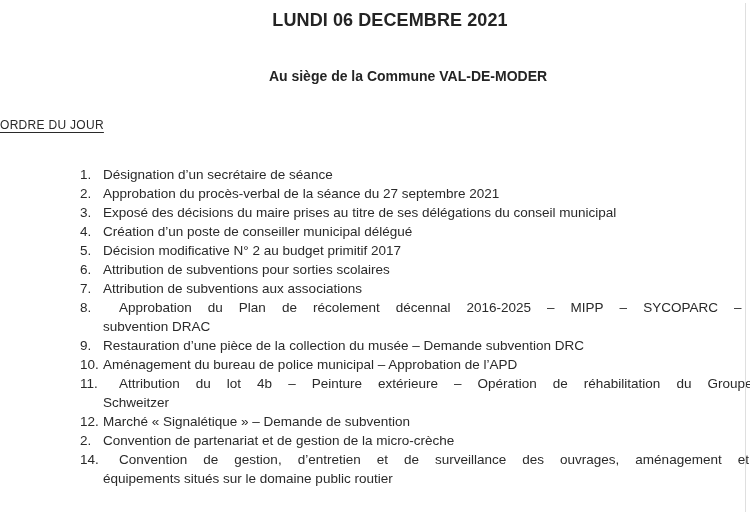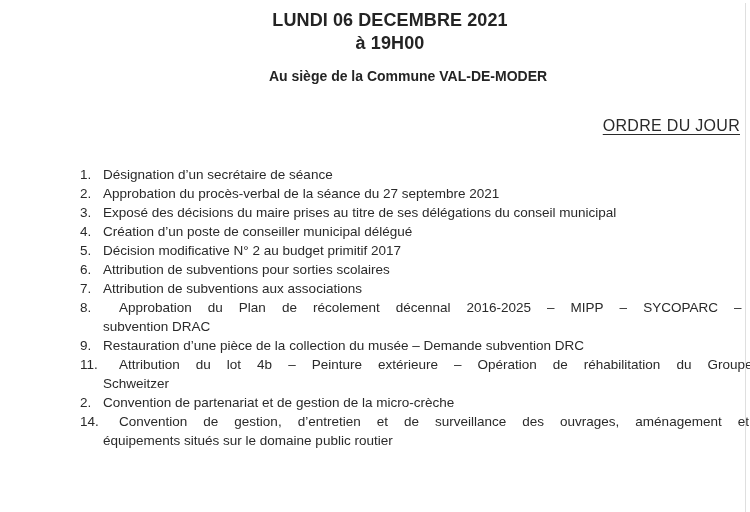--- a/index.html
+++ b/index.html
@@ -28,22 +28,22 @@
     top: 68px; left: 48px; width: 720px;
     text-align: center;
     font-size: 14px;
     font-weight: bold;
     line-height: 17px;
     color: #242424;
   }
   .agenda-heading-wrap {
     position: absolute;
     top: 116px; left: 0; width: 740px;
-    text-align: right;
-    font-size: 16px;
+    text-align: left;
+    font-size: 12px;
     line-height: 19px;
     color: #2a2a2a;
   }
   .agenda-heading-wrap .underline {
     text-decoration: underline;
     text-underline-offset: 3px;
     letter-spacing: 0.3px;
   }
   .agenda-list {
     position: absolute;
@@ -68,21 +68,20 @@
     background: #dfdfdf;
   }
 </style>
 </head>
 <body>
 
 <div class="page">
 
   <div class="title-block">
     <div>LUNDI 06 DECEMBRE 2021</div>
-    <div>à 19H00</div>
   </div>
 
   <div class="venue-block">
     <div>Au siège de la Commune VAL-DE-MODER</div>
   </div>
 
   <div class="agenda-heading-wrap">
     <span class="underline">ORDRE DU JOUR</span>
   </div>
 
@@ -133,38 +132,46 @@
           <span>Demande</span>
           <span>de</span>
         </div>
         <div class="line">subvention DRAC</div>
       </div>
       <div class="agenda-item">
         <span class="item-num">9.</span>
         <div class="line">Restauration d’une pièce de la collection du musée – Demande subvention DRC</div>
       </div>
       <div class="agenda-item">
+        <span class="item-num">10.</span>
+        <div class="line">Aménagement du bureau de police municipal – Approbation de l’APD</div>
+      </div>
+      <div class="agenda-item">
         <span class="item-num">11.</span>
         <div class="line jline">
           <span>Attribution</span>
           <span>du</span>
           <span>lot</span>
           <span>4b</span>
           <span>–</span>
           <span>Peinture</span>
           <span>extérieure</span>
           <span>–</span>
           <span>Opération</span>
           <span>de</span>
           <span>réhabilitation</span>
           <span>du</span>
           <span>Groupe</span>
           <span>Peinture</span>
         </div>
         <div class="line">Schweitzer</div>
+      </div>
+      <div class="agenda-item">
+        <span class="item-num">12.</span>
+        <div class="line">Marché « Signalétique » – Demande de subvention</div>
       </div>
       <div class="agenda-item">
         <span class="item-num">2.</span>
         <div class="line">Convention de partenariat et de gestion de la micro-crèche</div>
       </div>
       <div class="agenda-item">
         <span class="item-num">14.</span>
         <div class="line jline">
           <span>Convention</span>
           <span>de</span>

